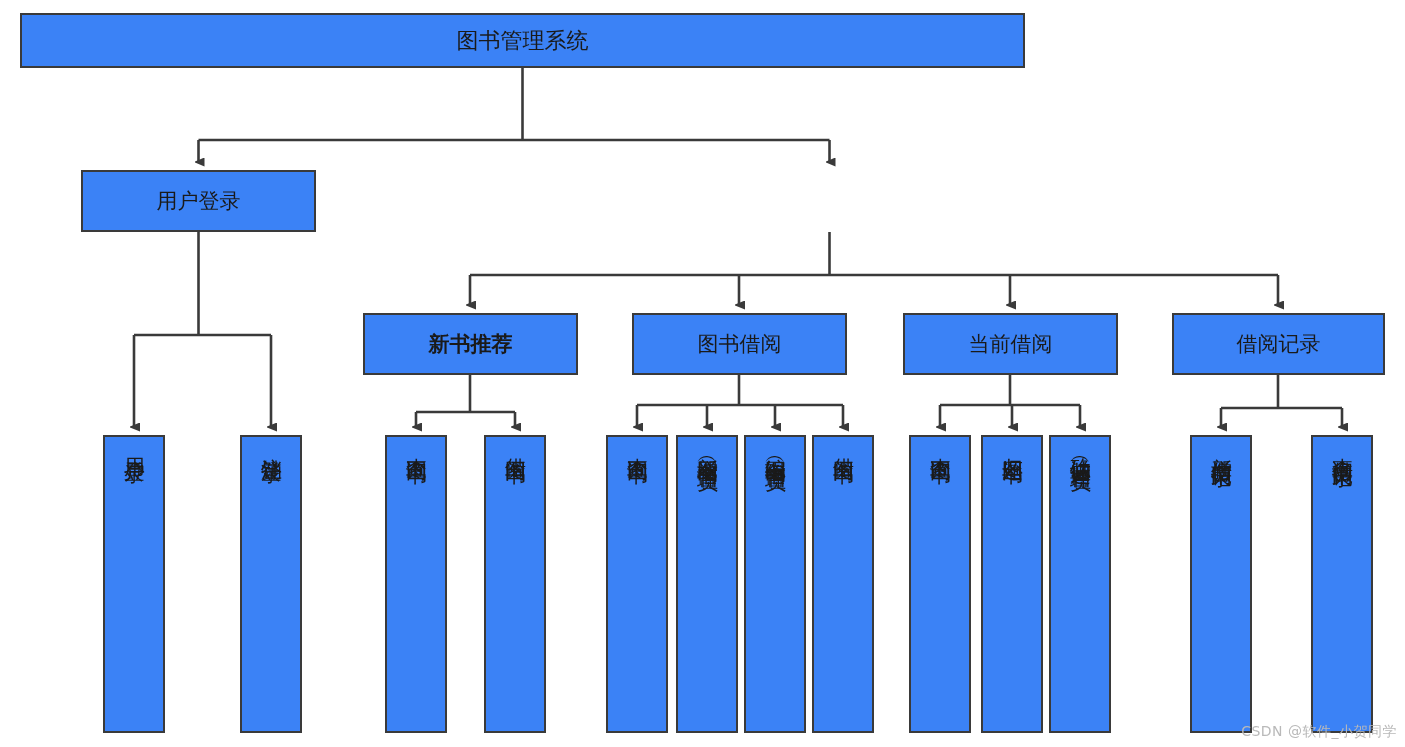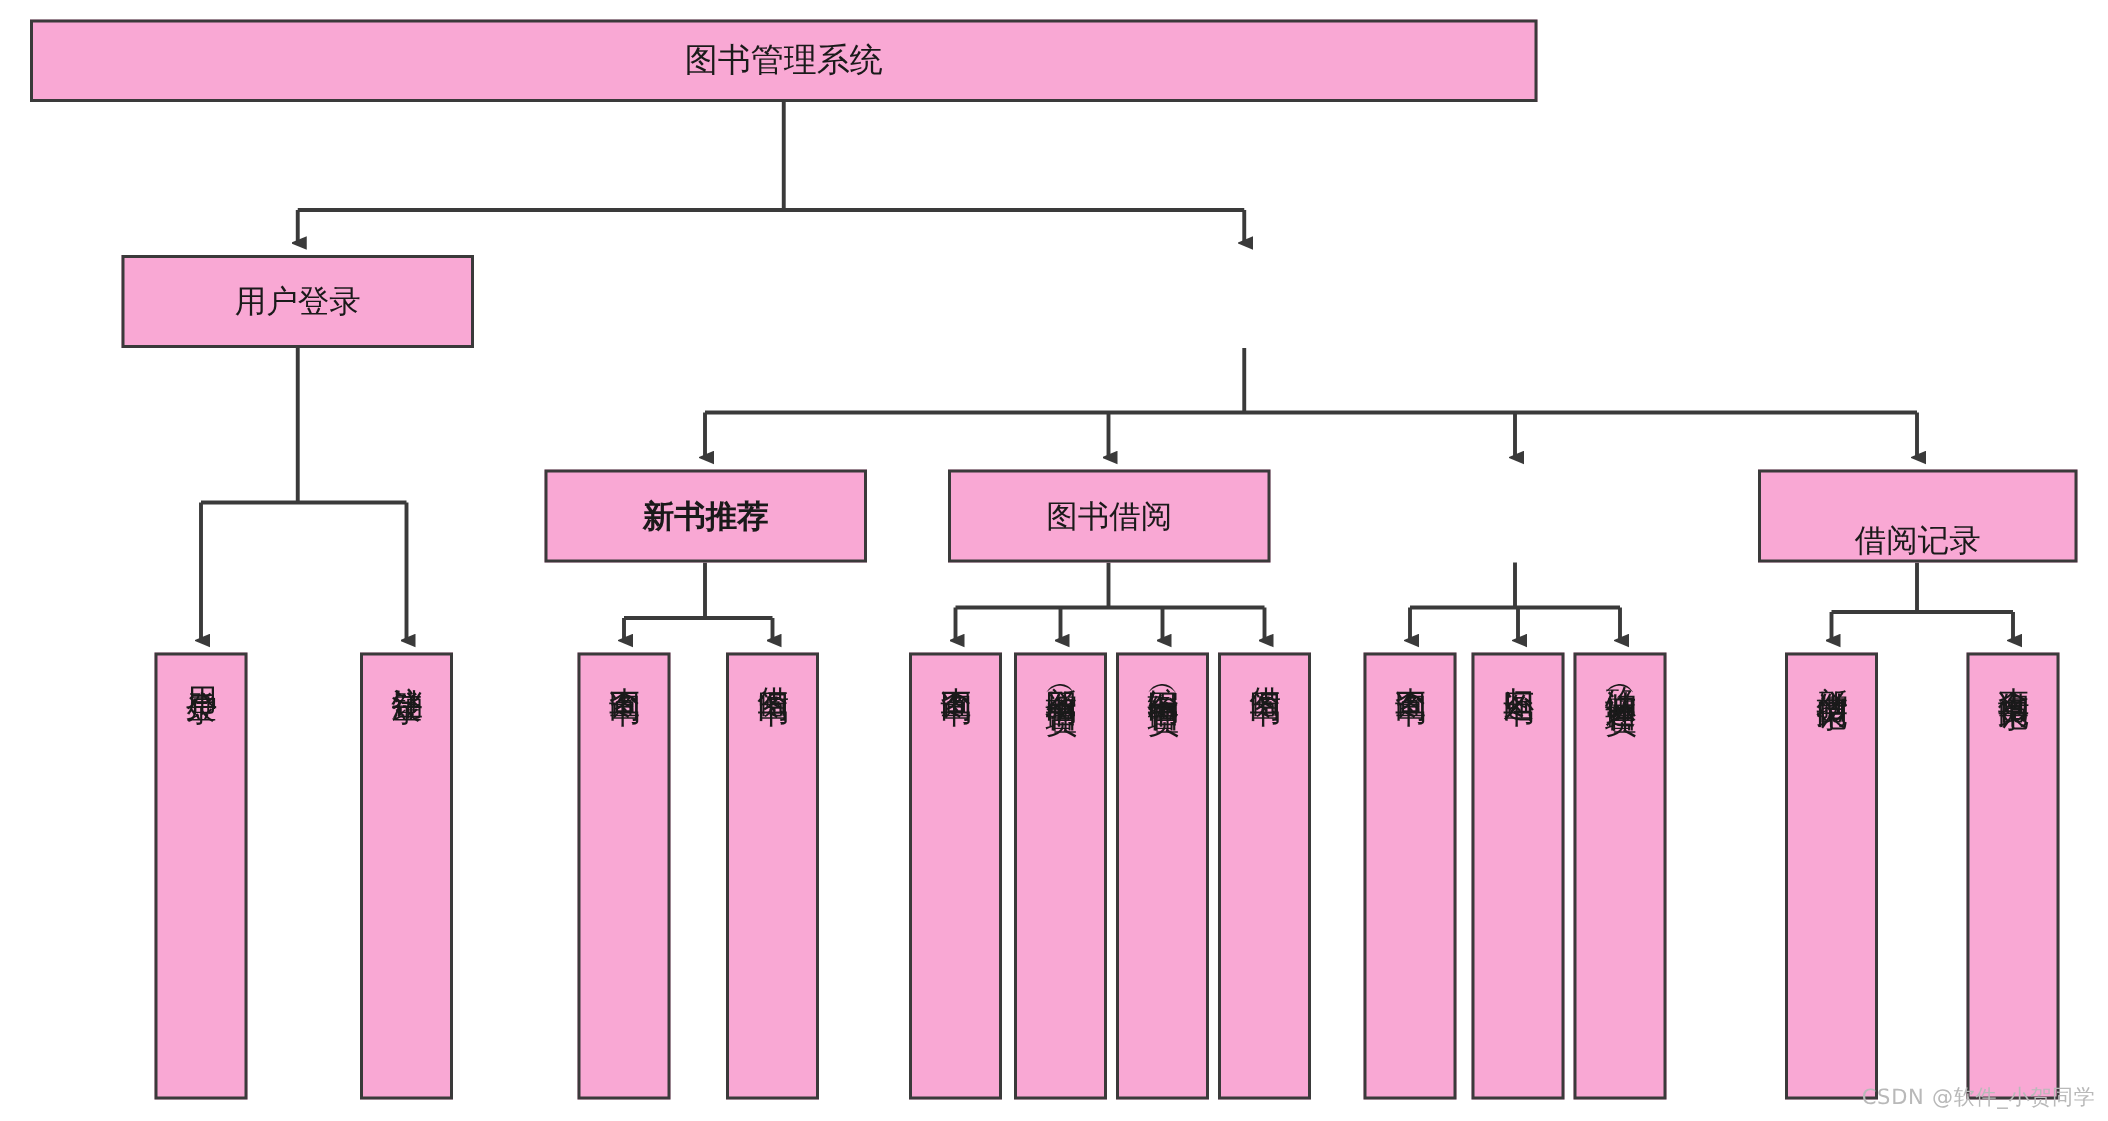--- a/index.html
+++ b/index.html
@@ -25,21 +25,21 @@
     left: 0;
     top: 0;
     width: 1405px;
     height: 747px;
     pointer-events: none;
   }
   .node {
     position: absolute;
     box-sizing: border-box;
     border: 2px solid #3a3a3a;
-    background: #f9a8d4;
+    background: #3b82f6;
     display: flex;
     align-items: center;
     justify-content: center;
     color: #1a1a1a;
   }
   .node .label {
     display: block;
     text-align: center;
     line-height: 1.18;
     white-space: nowrap;
@@ -134,21 +134,24 @@
   <div class="node lvl2" style="left:81px; top:170px; width:235px; height:62px;">
     <span class="label">用户登录</span>
   </div>
 
   <div class="node lvl3" style="left:363px; top:313px; width:215px; height:62px;font-weight:bold;">
     <span class="label">新书推荐</span>
   </div>
   <div class="node lvl3" style="left:632px; top:313px; width:215px; height:62px;">
     <span class="label">图书借阅</span>
   </div>
-  <div class="node lvl3" style="left:1172px; top:313px; width:213px; height:62px;align-items:flex-end;">
+  <div class="node lvl3" style="left:903px; top:313px; width:215px; height:62px;">
+    <span class="label">当前借阅</span>
+  </div>
+  <div class="node lvl3" style="left:1172px; top:313px; width:213px; height:62px;">
     <span class="label">借阅记录</span>
   </div>
 
   <div class="node leaf" style="left:103px; top:435px; width:62px; height:298px;">
     <span class="label">用户登录</span>
   </div>
   <div class="node leaf" style="left:240px; top:435px; width:62px; height:298px;">
     <span class="label">注销登录</span>
   </div>
 

